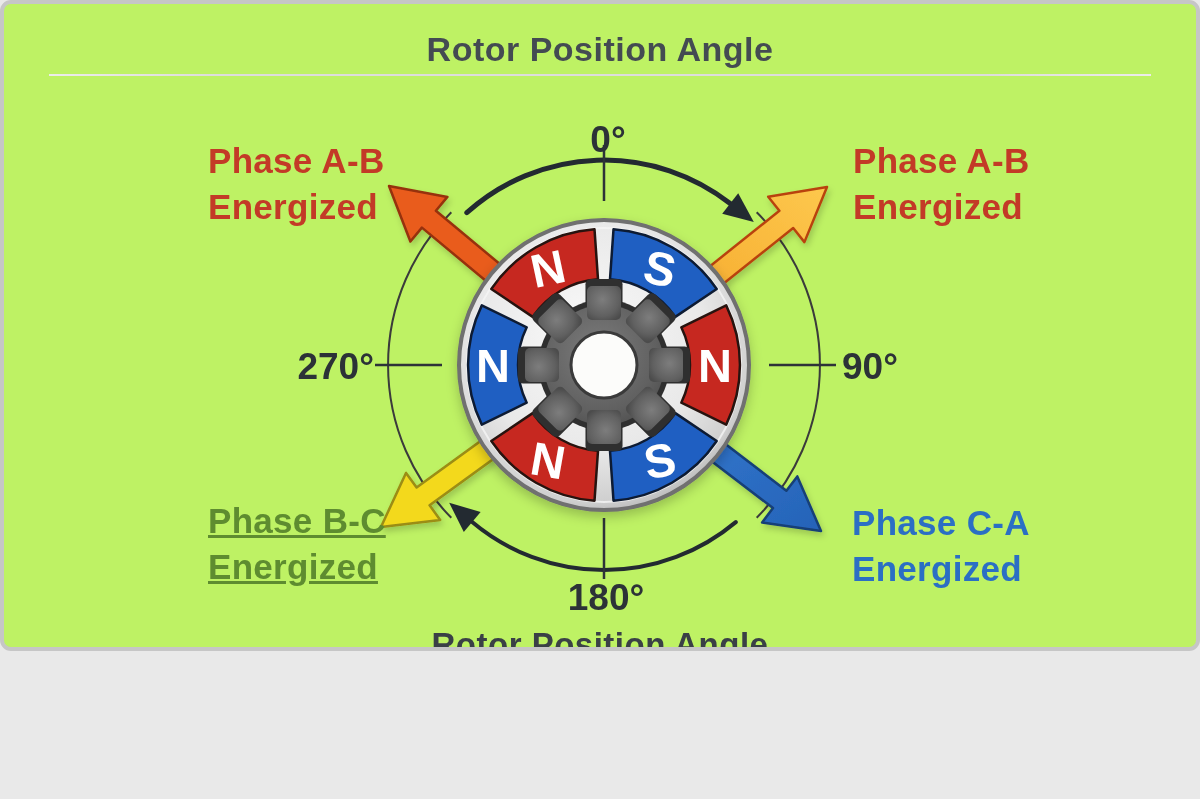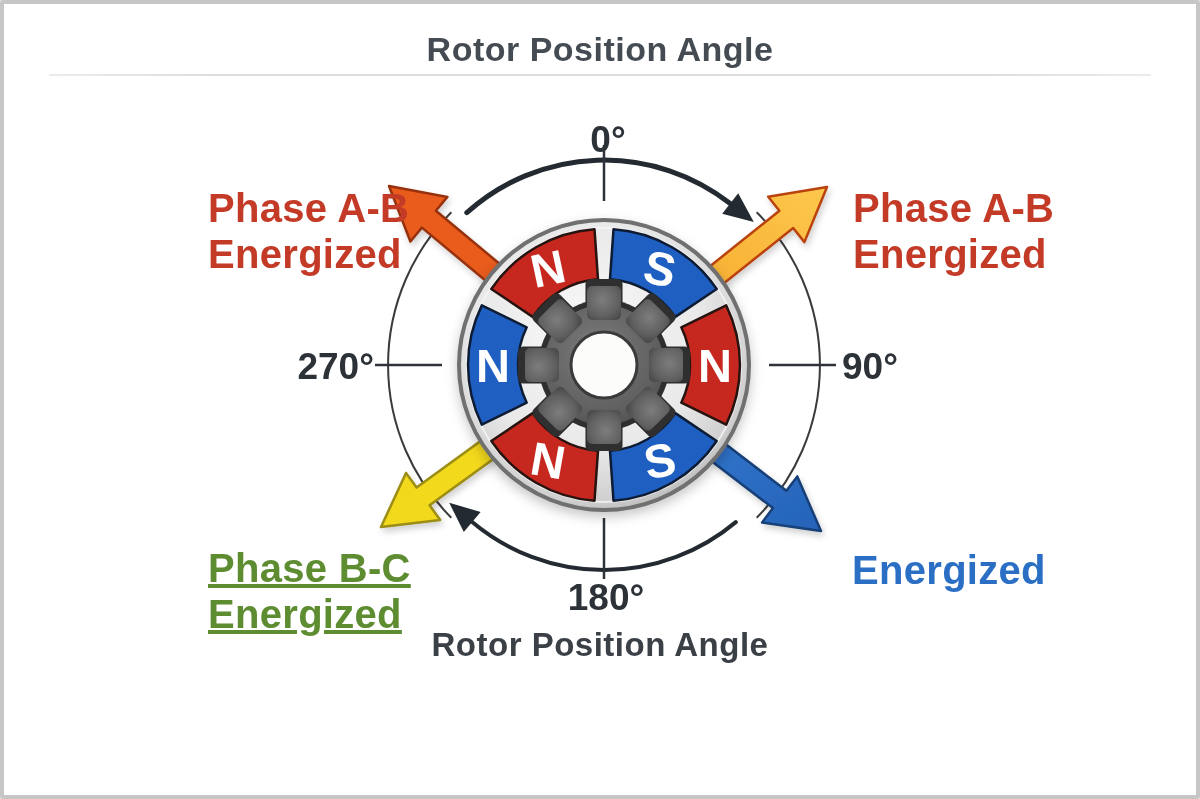--- a/index.html
+++ b/index.html
@@ -1,43 +1,43 @@
 <!DOCTYPE html>
 <html><head>
 <meta charset="utf-8">
 <style>
   html,body{margin:0;padding:0;background:#e9e9e9;}
   #stage{
     position:relative;
-    width:1200px;height:799px;
+    width:1200px;height:651px;
     box-sizing:border-box;
-    background:#ffffff;
+    background:#bef264;
     border:4px solid #c6c6c6;
-    border-radius:3px;
+    border-radius:11px;
     overflow:hidden;
     font-family:"Liberation Sans", sans-serif;
   }
   .title{
     position:absolute;top:26px;left:0;width:100%;
     text-align:center;font-size:34px;font-weight:bold;
     color:#444b52;letter-spacing:0.5px;
   }
   .divider{
     position:absolute;top:70px;left:45px;right:45px;height:2px;
     background:linear-gradient(90deg,#ececea,#dddddb 15%,#dddddb 85%,#ececea);
   }
   .caption{
     position:absolute;top:622px;left:0;width:100%;
     text-align:center;font-size:33px;font-weight:bold;
     color:#3a4046;letter-spacing:0.5px;
   }
   .phase-label{
     position:absolute;
-    font-size:40px;font-weight:bold;line-height:46px;
-    letter-spacing:0.3px;white-space:nowrap;margin-top:47px;
+    font-size:35px;font-weight:bold;line-height:46px;
+    letter-spacing:0.3px;white-space:nowrap;
   }
   .phase-tl{left:204px;top:134px;color:#c33a27;}
   .phase-tr{left:849px;top:134px;color:#c33a27;}
   .phase-bl{left:204px;top:494px;color:#5e8c30;text-decoration:underline;}
   .phase-br{left:848px;top:496px;color:#2b6fc4;}
   svg{position:absolute;left:0;top:0;}
   .angle-label{
     font-size:37px;font-weight:bold;fill:#2c3237;
     font-family:"Liberation Sans", sans-serif;
   }
@@ -161,17 +161,18 @@
   </div>
   <div class="phase-label phase-tr">
     <div>Phase A-B</div>
     <div>Energized</div>
   </div>
   <div class="phase-label phase-bl">
     <div>Phase B-C</div>
     <div>Energized</div>
   </div>
   <div class="phase-label phase-br">
+    <div>Phase C-A</div>
     <div>Energized</div>
   </div>
 
   <div class="caption">Rotor Position Angle</div>
 </div>
 
 </body></html>

